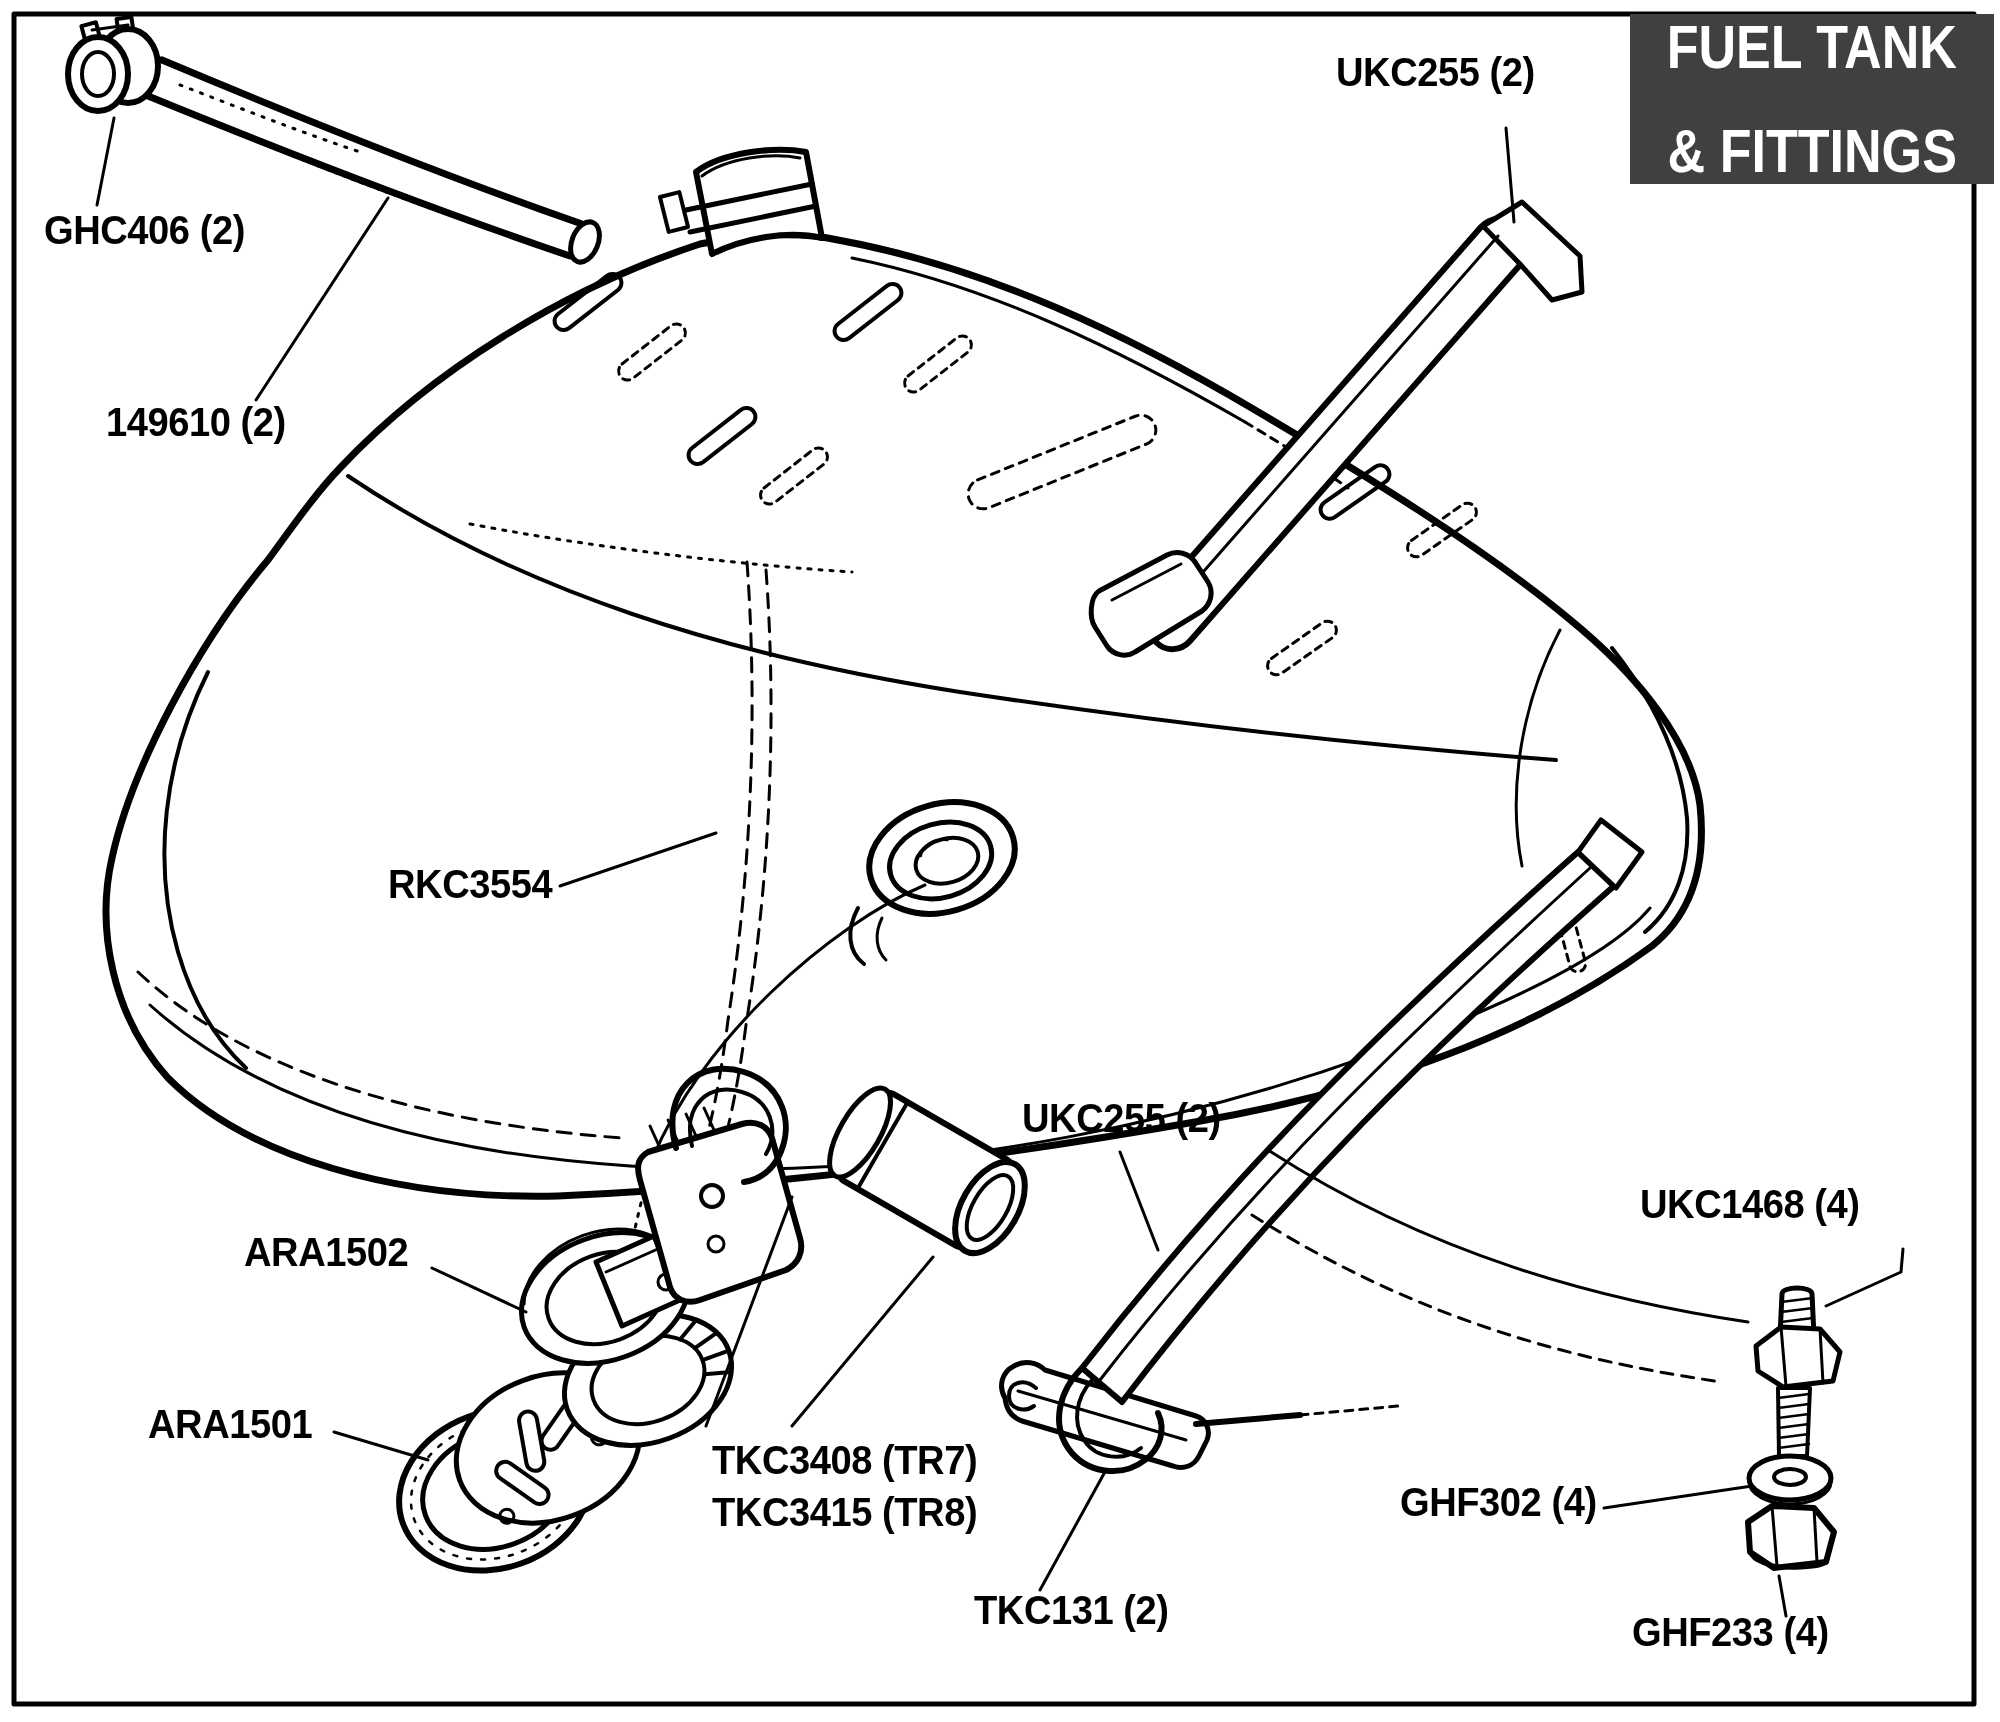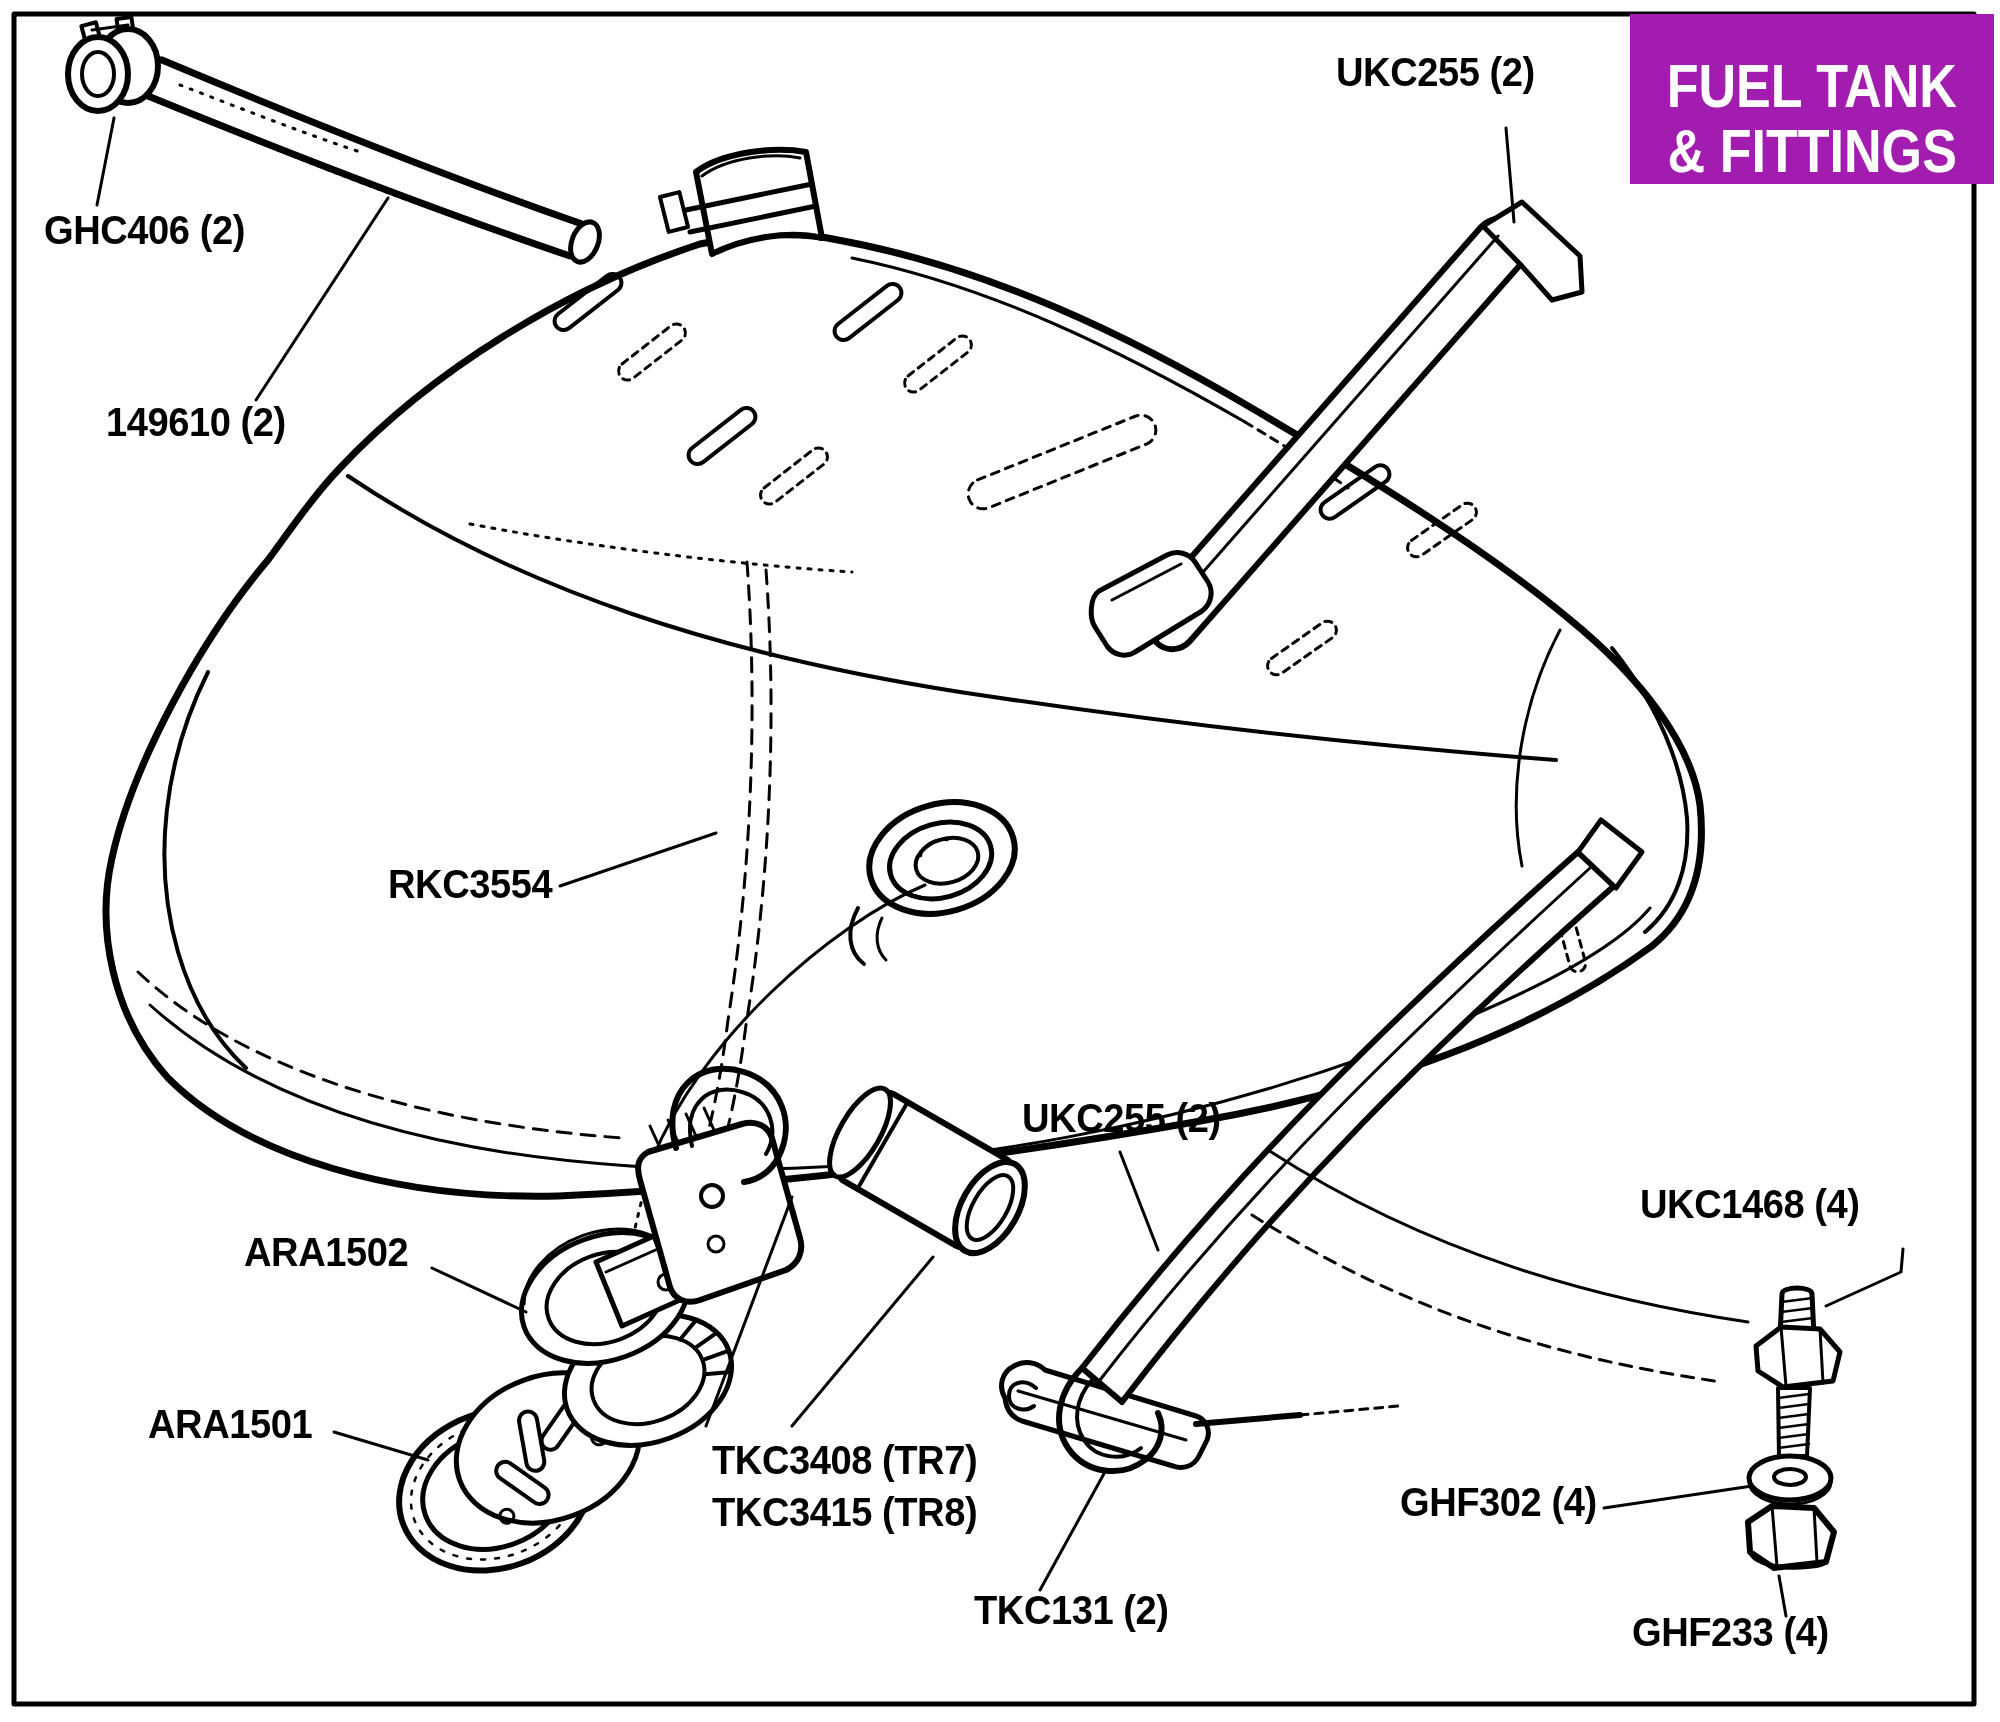--- a/index.html
+++ b/index.html
@@ -11,22 +11,22 @@
   svg path, svg rect, svg ellipse, svg line, svg circle, svg polyline {
     stroke-linecap:round; stroke-linejoin:round;
   }
   .part-label {
     position:absolute; z-index:2; color:#000; font-weight:bold;
     font-size:41px; letter-spacing:-0.5px; white-space:nowrap;
     transform:scaleX(.93); transform-origin:left top; line-height:1;
   }
   .banner {
     position:absolute; z-index:3; left:1630px; top:14px; width:364px; height:170px;
-    background:#a21caf; display:flex; flex-direction:column;
-    align-items:center; justify-content:flex-end;
+    background:#404040; display:flex; flex-direction:column;
+    align-items:center; justify-content:space-between;
   }
   .banner span {
     color:#ffffff; font-weight:bold; font-size:62px; line-height:1.06;
     transform:scaleX(.84); white-space:nowrap;
   }
 </style>
 </head>
 <body>
 
 <div class="canvas">

